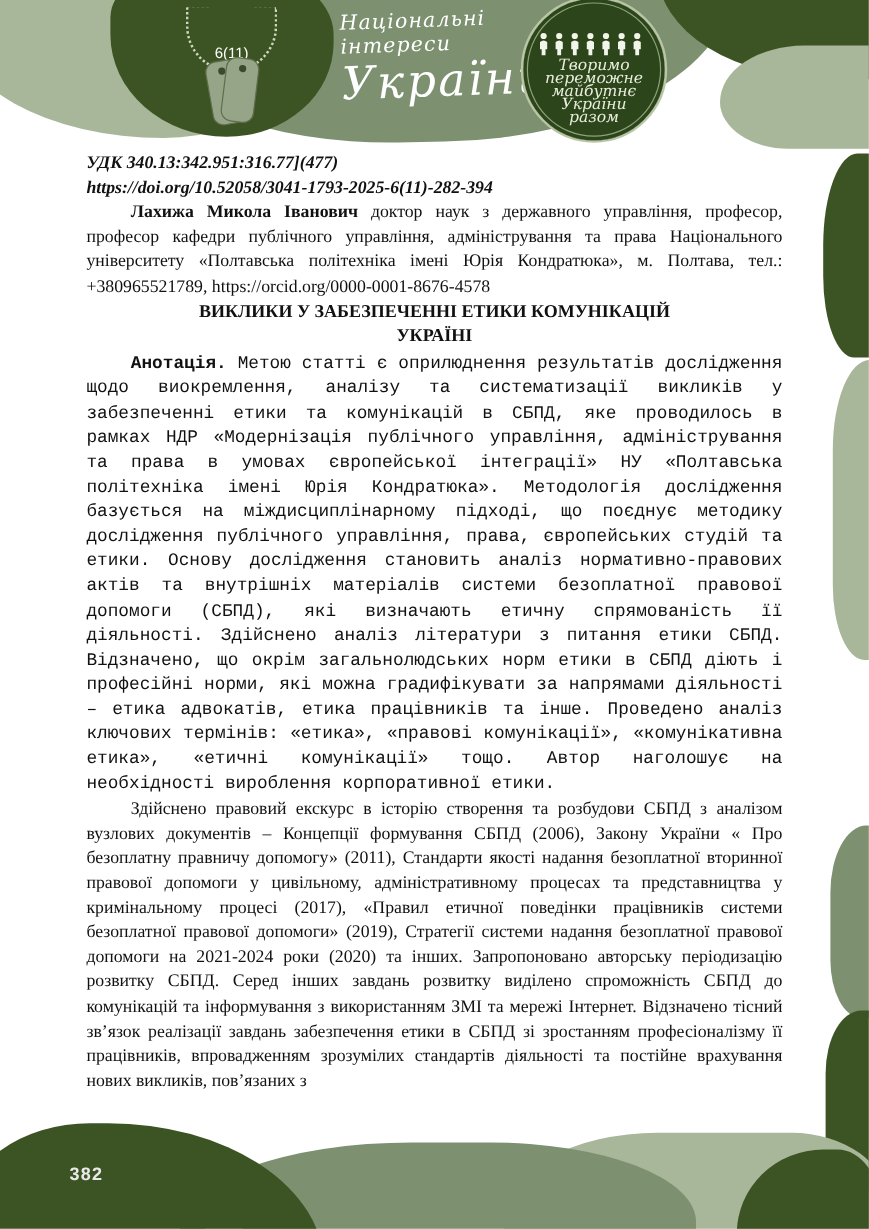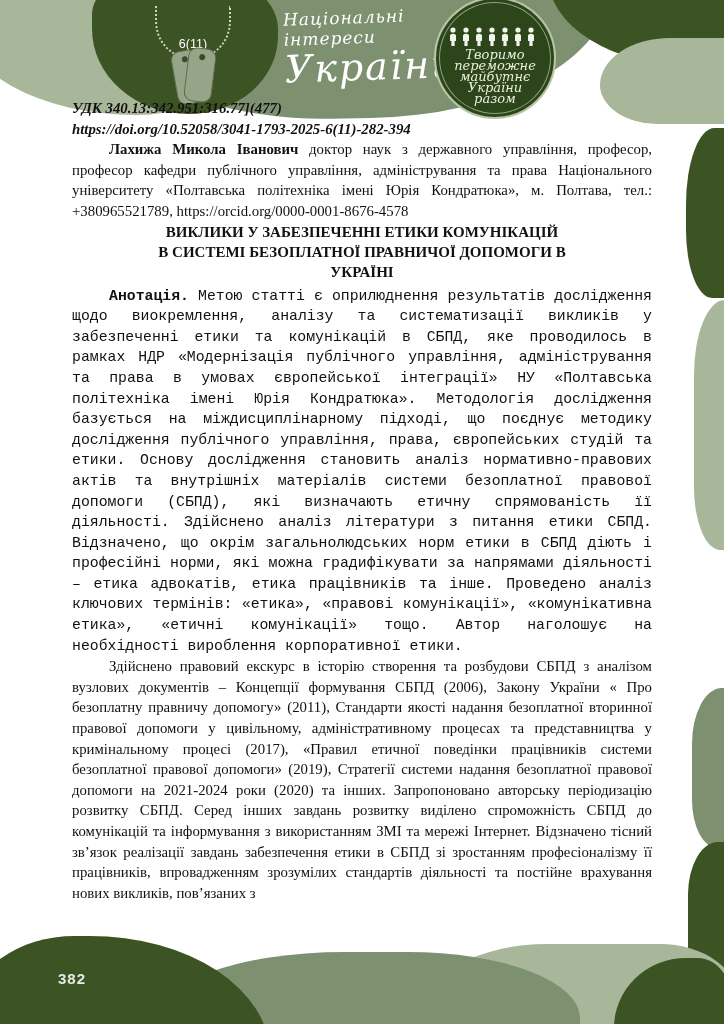--- a/index.html
+++ b/index.html
@@ -42,21 +42,21 @@
   .logo-big{font-size:38px;margin-top:-2px;letter-spacing:2px;}
 
   .emblem{position:absolute;left:434px;top:-3px;width:118px;height:118px;border-radius:50%;
           background:#2c451b;border:2px solid #b9c6a6;z-index:2;
           box-shadow:inset 0 0 0 3px #2c451b, inset 0 0 0 4px #8fa27b;}
   .figures{display:block;margin:28px auto 0;}
   .emblem-text{margin-top:2px;text-align:center;color:#e9eedd;font-style:italic;
                font-size:13px;line-height:11px;font-family:"DejaVu Serif",serif;}
 
   
-  .content{position:absolute;left:72px;width:580px;top:98px;z-index:2;
+  .content{position:absolute;left:72px;width:580px;top:126px;z-index:2;
            font-size:14.8px;line-height:20.6px;text-align:justify;}
   .content p,.content h1{margin:0;padding:0;}
   .udk,.doi{font-weight:bold;font-style:italic;text-align:left;margin-left:14px;}
   .doi{margin-top:16px;}
   .author{margin-top:21px;text-indent:37px;}
   .title{margin-top:15px;font-size:15px;font-weight:bold;text-align:center;line-height:20px;}
   .title .tl{display:block;}
   .para{text-indent:37px;}
   .para.first{margin-top:4px;font-family:Liberation Mono, monospace;}
 
@@ -122,21 +122,20 @@
       <div>разом</div>
     </div>
   </div>
 
   <main class="content">
     <p class="udk">УДК 340.13:342.951:316.77](477)</p>
     <p class="doi">https://doi.org/10.52058/3041-1793-2025-6(11)-282-394</p>
     <p class="author"><b>Лахижа Микола Іванович</b><span> доктор наук з державного управління, професор, професор кафедри публічного управління, адміністрування та права Національного університету «Полтавська політехніка імені Юрія Кондратюка», м. Полтава, тел.: +380965521789, https://orcid.org/0000-0001-8676-4578</span></p>
     <h1 class="title">
       <span class="tl">ВИКЛИКИ У ЗАБЕЗПЕЧЕННІ ЕТИКИ КОМУНІКАЦІЙ</span>
-      <span class="tl">В СИСТЕМІ БЕЗОПЛАТНОЇ ПРАВНИЧОЇ ДОПОМОГИ В</span>
       <span class="tl">УКРАЇНІ</span>
     </h1>
     <p class="para first"><b>Анотація.</b><span> Метою статті є оприлюднення результатів дослідження щодо виокремлення, аналізу та систематизації викликів у забезпеченні етики та комунікацій в СБПД, яке проводилось в рамках НДР «Модернізація публічного управління, адміністрування та права в умовах європейської інтеграції» НУ «Полтавська політехніка імені Юрія Кондратюка». Методологія дослідження базується на міждисциплінарному підході, що поєднує методику дослідження публічного управління, права, європейських студій та етики. Основу дослідження становить аналіз нормативно-правових актів та внутрішніх матеріалів системи безоплатної правової допомоги (СБПД), які визначають етичну спрямованість її діяльності. Здійснено аналіз літератури з питання етики СБПД. Відзначено, що окрім загальнолюдських норм етики в СБПД діють і професійні норми, які можна градифікувати за напрямами діяльності – етика адвокатів, етика працівників та інше. Проведено аналіз ключових термінів: «етика», «правові комунікації», «комунікативна етика», «етичні комунікації» тощо. Автор наголошує на необхідності вироблення корпоративної етики.</span></p>
     <p class="para">Здійснено правовий екскурс в історію створення та розбудови СБПД з аналізом вузлових документів – Концепції формування СБПД (2006), Закону України « Про безоплатну правничу допомогу» (2011), Стандарти якості надання безоплатної вторинної правової допомоги у цивільному, адміністративному процесах та представництва у кримінальному процесі (2017), «Правил етичної поведінки працівників системи безоплатної правової допомоги» (2019), Стратегії системи надання безоплатної правової допомоги на 2021-2024 роки (2020) та інших. Запропоновано авторську періодизацію розвитку СБПД. Серед інших завдань розвитку виділено спроможність СБПД до комунікацій та інформування з використанням ЗМІ та мережі Інтернет. Відзначено тісний зв’язок реалізації завдань забезпечення етики в СБПД зі зростанням професіоналізму її працівників, впровадженням зрозумілих стандартів діяльності та постійне врахування нових викликів, пов’язаних з</p>
   </main>
 
   <div class="page-number">382</div>
 
 </div>
 

